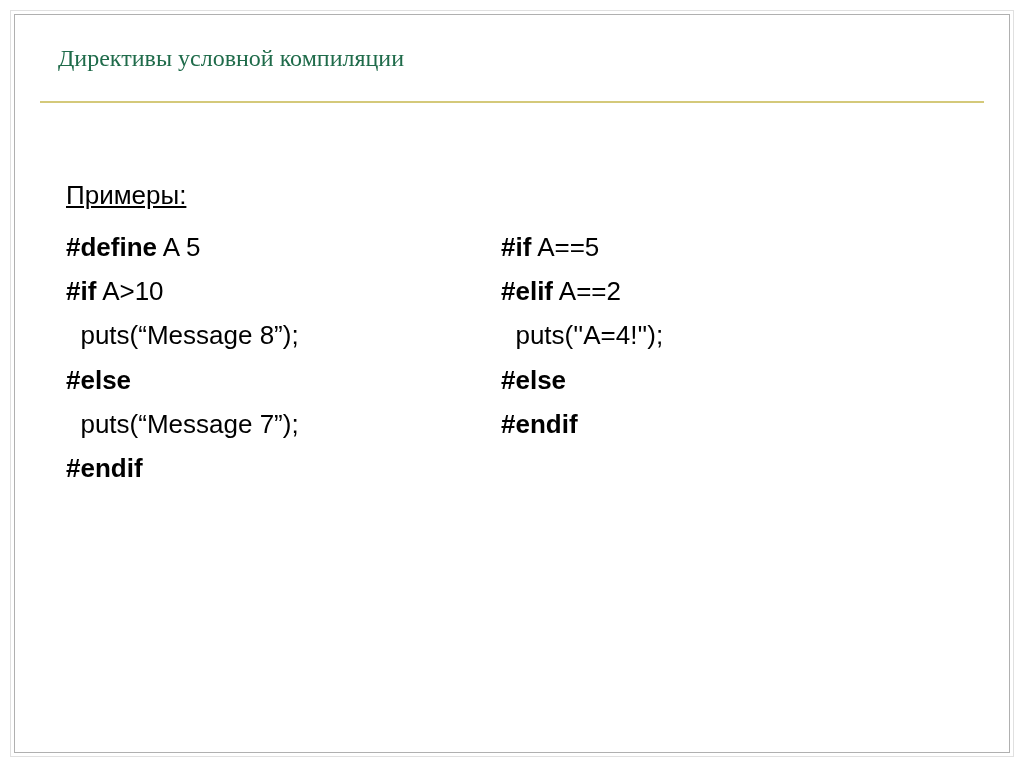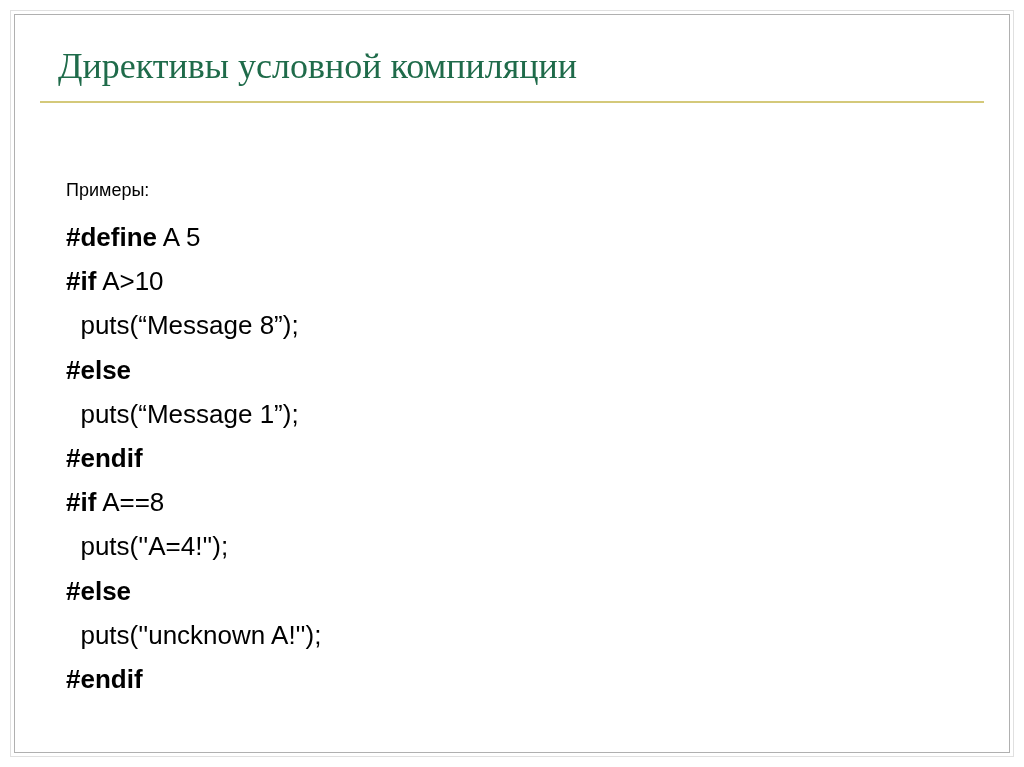--- a/index.html
+++ b/index.html
@@ -23,46 +23,47 @@
     right: 14px;
     bottom: 14px;
     border: 1px solid #b0b0b0;
     box-shadow: 0 0 0 3px #ffffff, 0 0 0 4px #e0e0e0;
   }
   .title {
     position: absolute;
     top: 45px;
     left: 58px;
     font-family: Georgia, 'Times New Roman', serif;
-    font-size: 36px;
+    font-size: 24px;
     color: #1f6b4a;
     font-weight: normal;
   }
   .underline {
     position: absolute;
     top: 101px;
     left: 40px;
     right: 40px;
     height: 2px;
     background: #d4c97a;
   }
   .content {
     position: absolute;
     top: 180px;
     left: 66px;
     right: 40px;
   }
   .intro {
-    font-size: 18px;
+    font-size: 26px;
     color: #000;
     margin-bottom: 14px;
+    text-decoration: underline;
   }
   .columns {
     display: flex;
-    flex-direction: column;
+    flex-direction: row;
   }
   .col-left {
     width: 435px;
   }
   .col-right {
     flex: 1;
   }
   .code-line {
     font-size: 26px;
     color: #000;
@@ -82,27 +83,27 @@
   <div class="content">
     <div class="intro">Примеры:</div>
 
     <div class="columns">
 
       <div class="col-left">
         <div class="code-line"><span class="bold">#define</span><span> A 5</span></div>
         <div class="code-line"><span class="bold">#if</span><span> A&gt;10</span></div>
         <div class="code-line">  puts(“Message 8”);</div>
         <div class="code-line"><span class="bold">#else</span></div>
-        <div class="code-line">  puts(“Message 1”);</div>
+        <div class="code-line">  puts(“Message 7”);</div>
         <div class="code-line"><span class="bold">#endif</span></div>
       </div>
 
       <div class="col-right">
-        <div class="code-line"><span class="bold">#if</span><span> A==8</span></div>
+        <div class="code-line"><span class="bold">#if</span><span> A==5</span></div>
+        <div class="code-line"><span class="bold">#elif</span><span> A==2</span></div>
         <div class="code-line">  puts(''A=4!'');</div>
         <div class="code-line"><span class="bold">#else</span></div>
-        <div class="code-line">  puts(''uncknown A!'');</div>
         <div class="code-line"><span class="bold">#endif</span></div>
       </div>
 
     </div>
   </div>
 </div>
 
 </body></html>

